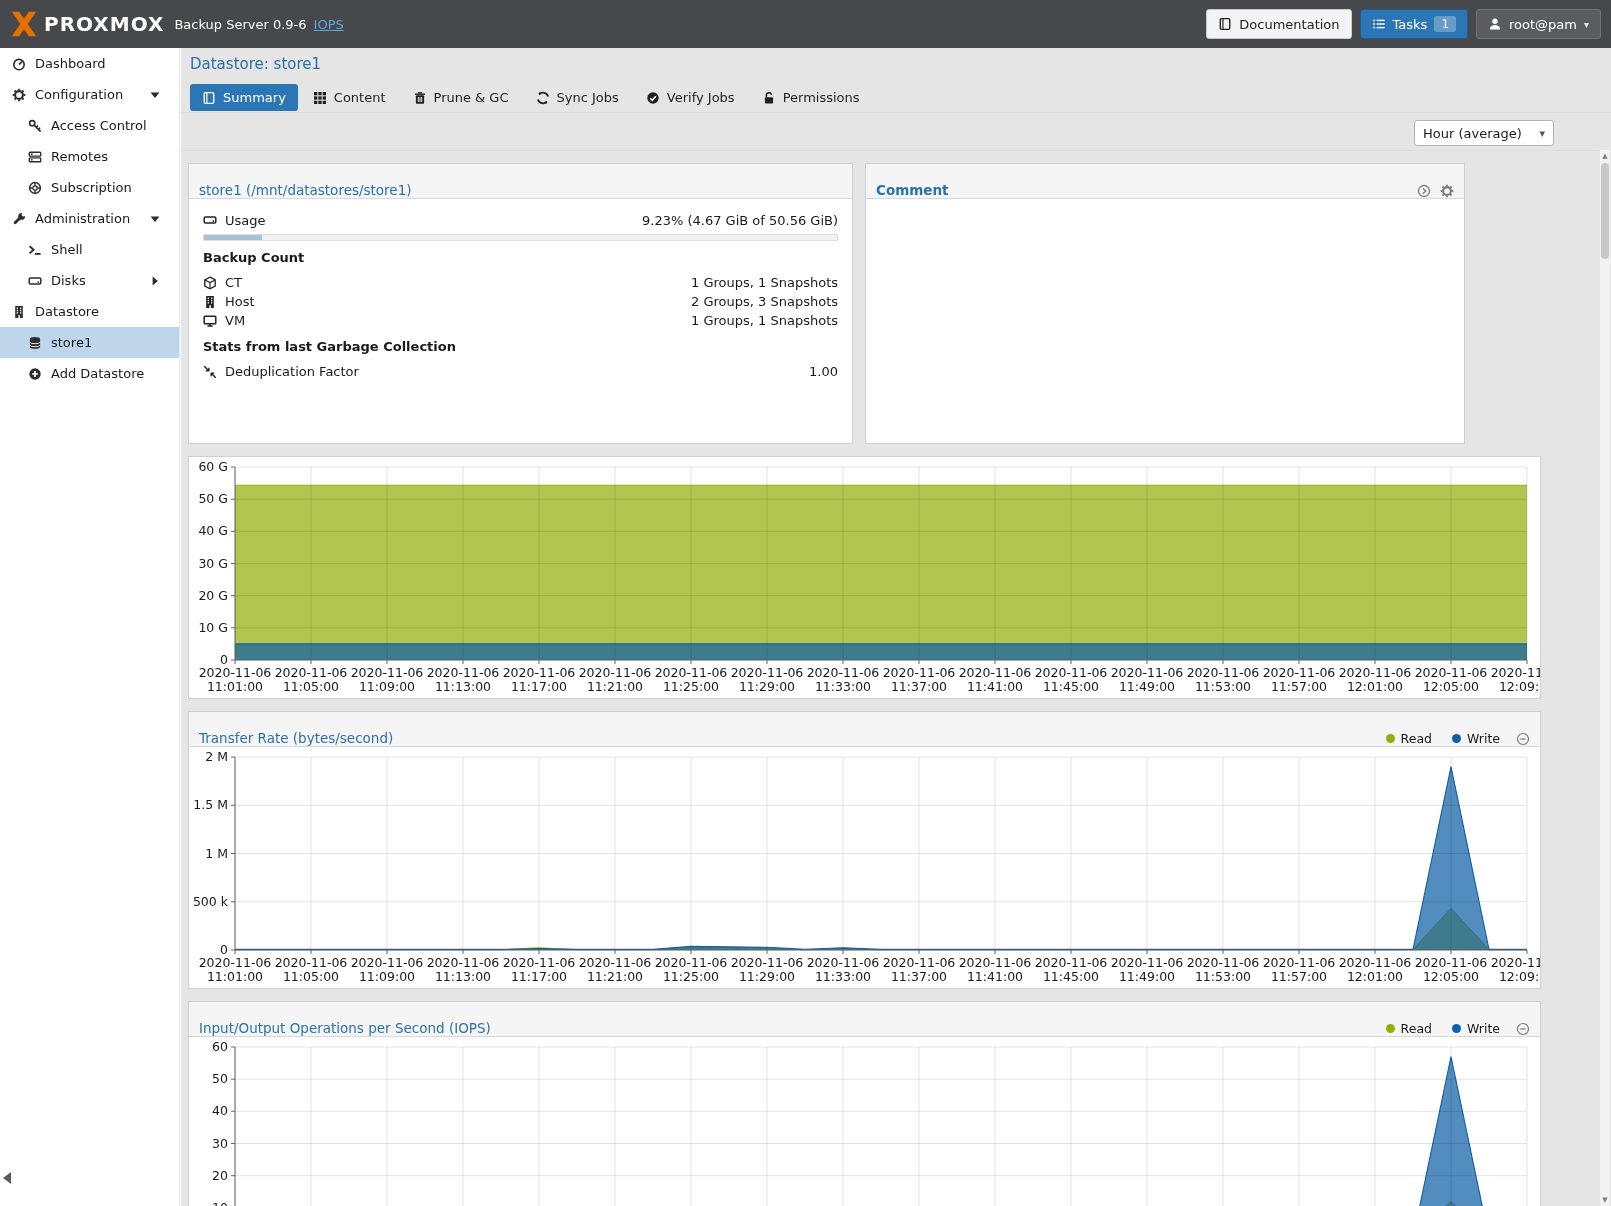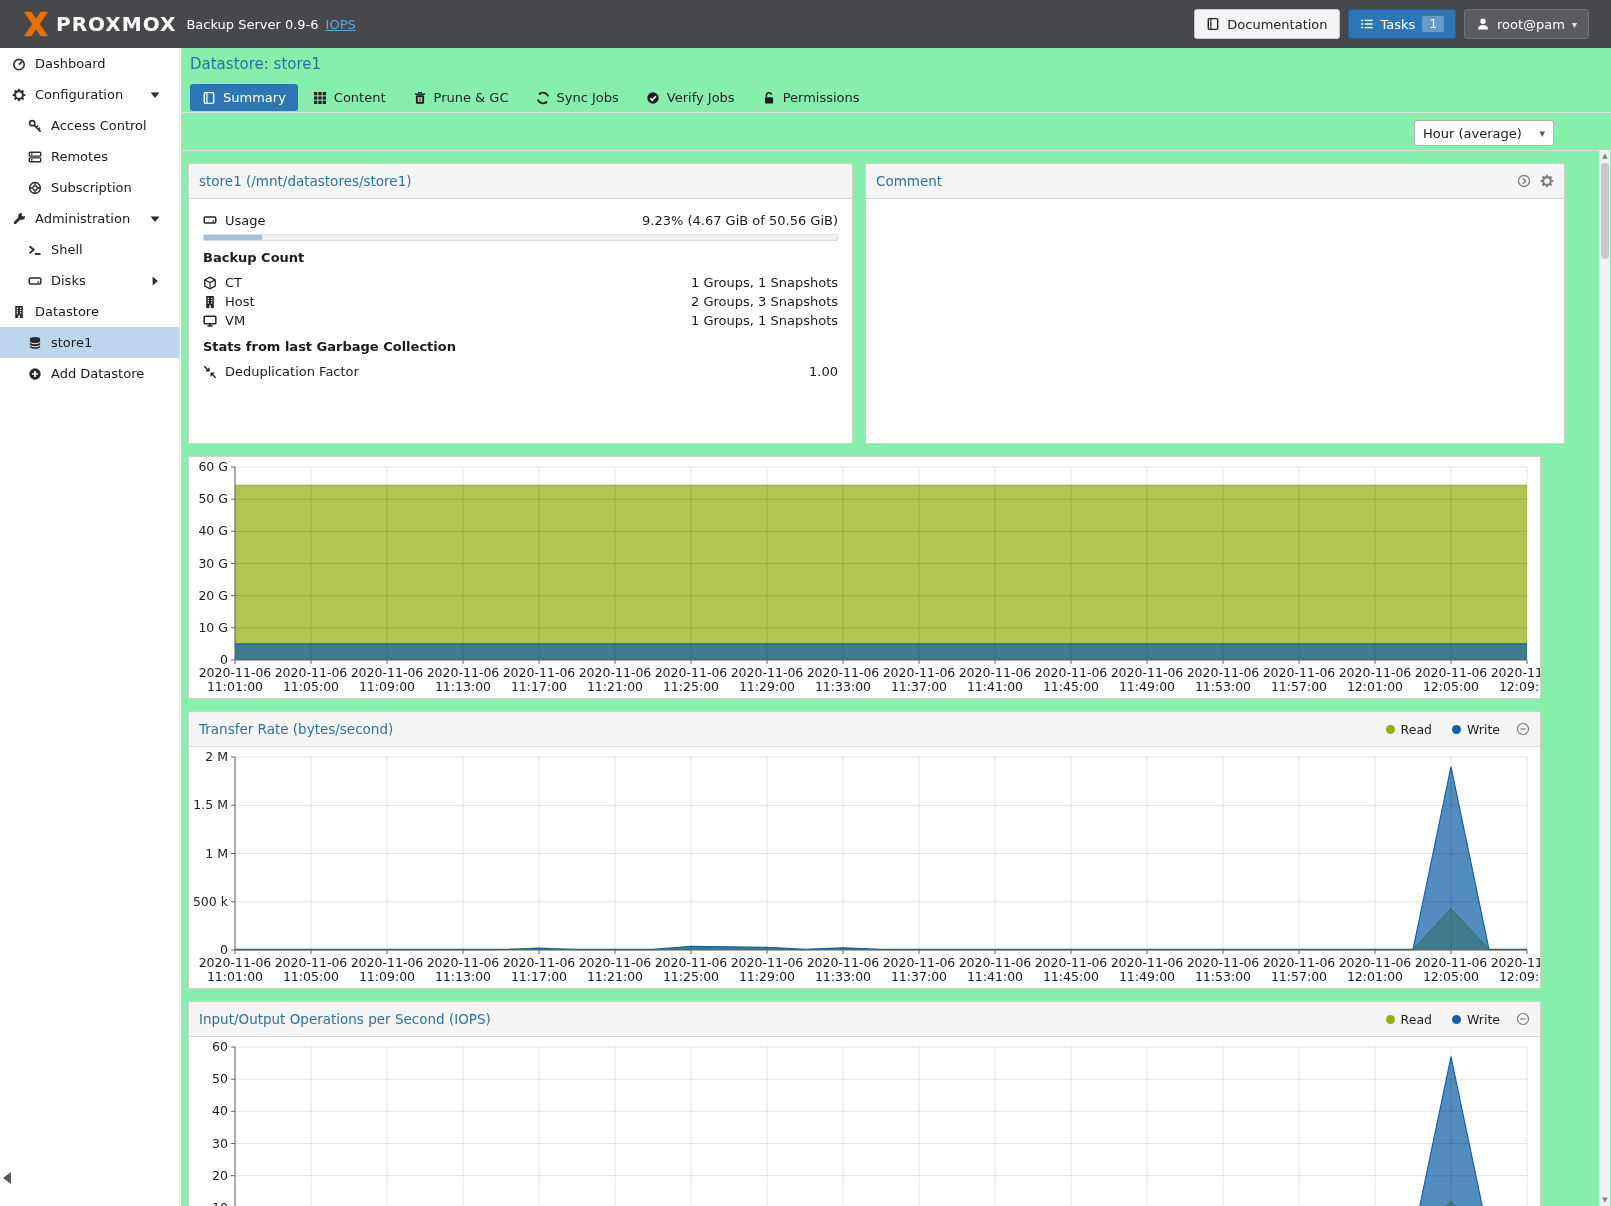--- a/index.html
+++ b/index.html
@@ -2,21 +2,21 @@
 <html><head>
 <meta charset="utf-8">
 <style>
   * { margin:0; padding:0; box-sizing:border-box; }
   html,body { width:1611px; height:1206px; overflow:hidden;
     font-family:"DejaVu Sans","Liberation Sans",sans-serif; background:#fff; font-size:13px; color:#1a1a1a; }
   .app { position:relative; width:1611px; height:1206px; background:#fff; }
 
   
   .topbar { position:absolute; top:0; left:0; right:0; height:48px; background:#46484b;
-    display:flex; align-items:center; padding:0 22px; }
+    display:flex; align-items:center; padding:0 10px; }
   .logo { display:flex; align-items:center; gap:6px; }
   .logo-text { color:#fff; font-weight:bold; font-size:20px; letter-spacing:1px; }
   .product { color:#fff; font-size:13px; margin-left:10px; }
   .beta { color:#5aa9dd; font-size:13px; margin-left:7px; text-decoration:underline; cursor:pointer; }
   .tb-right { margin-left:auto; display:flex; align-items:center; gap:8px; }
   .tb-btn { display:flex; align-items:center; gap:7px; height:30px; padding:0 11px; border-radius:3px; font-size:13px; cursor:pointer; }
   .btn-doc { background:#f4f4f4; border:1px solid #c9c9c9; color:#222; }
   .btn-tasks { background:#2d76b5; border:1px solid #235d90; color:#fff; }
   .badge { background:rgba(255,255,255,.28); border-radius:2px; padding:1px 7px; font-size:12px; }
   .btn-user { background:#5a5d60; border:1px solid #707376; color:#fff; }
@@ -26,35 +26,35 @@
   .sidebar { position:absolute; top:48px; left:0; width:180px; bottom:0; background:#fff; border-right:1px solid #e4e4e4; }
   .nav-item { display:flex; align-items:center; height:31px; padding:0 8px 0 12px; cursor:pointer; color:#1a1a1a; }
   .nav-item.lvl1 { padding-left:28px; }
   .nav-item.selected { background:#bed6ec; }
   .nav-item .ico { margin-right:9px; color:#2d2d2d; }
   .nav-caret { margin-left:auto; color:#8aa0b4; }
   .h-arrow { position:absolute; left:3px; bottom:22px; width:0; height:0;
     border-top:6px solid transparent; border-bottom:6px solid transparent; border-right:8px solid #5a5a5a; }
 
   
-  .content { position:absolute; top:48px; left:181px; right:0; bottom:0; background:#86efac; }
+  .content { position:absolute; top:48px; left:181px; right:0; bottom:0; background:#e5e5e5; }
   .page-title { position:absolute; top:7px; left:9px; font-size:15px; color:#2a72a5; }
   .tabs { position:absolute; top:36px; left:9px; height:27px; display:flex; gap:3px; }
   .tab { display:flex; align-items:center; gap:7px; padding:0 12px; border-radius:3px; cursor:pointer; color:#1f1f1f; }
   .tab.active { background:#2d76b5; color:#fff; }
   .sep { position:absolute; left:0; right:0; height:1px; background:#dcdcdc; }
   .sep1 { top:64px; } .sep2 { top:102px; }
   .toolbar-select { position:absolute; top:72px; right:57px; width:140px; height:26px; background:#fff;
     border:1px solid #b2b2b2; border-radius:3px; display:flex; align-items:center; padding:0 8px; cursor:pointer; }
   .toolbar-select .sel-caret { margin-left:auto; color:#555; font-size:11px; }
 
   .body { position:absolute; top:103px; left:0; right:0; bottom:0; padding:12px 0 0 7px; overflow:hidden; }
   .panel-row { display:flex; gap:12px; }
   .panel { border:1px solid #cfcfcf; background:#fff; }
-  .panel-hd { height:35px; background:#f5f5f5; border-bottom:1px solid #d8d8d8; display:flex; align-items:center; padding:0 10px; }
+  .panel-hd { height:35px; background:#f5f5f5; border-bottom:1px solid #d8d8d8; display:flex; align-items:flex-end; padding:0 10px; }
   .panel-title { color:#2a72a5; font-size:13.5px; }
   .hd-tools { margin-left:auto; display:flex; align-items:center; gap:9px; color:#7a7a7a; }
   .legend { margin-left:auto; display:flex; align-items:center; gap:20px; font-size:12.5px; }
   .legend-item { display:flex; align-items:center; gap:6px; cursor:pointer; }
   .dot { width:9px; height:9px; border-radius:50%; display:inline-block; }
   .tool { color:#7a7a7a; cursor:pointer; margin-left:16px; }
 
   .panel-bd { padding:10px 14px; }
   .kv-row { display:flex; align-items:center; height:19px; }
   .kv-row .ico { margin-right:8px; color:#222; }
@@ -419,21 +419,21 @@
                       <path d="M8.1 8.1 h3.2 M8.1 8.1 v3.2 M8.1 8.1 12.7 12.7"></path>
                     </g>
                   </svg>
                 </span>
               <span>Deduplication Factor</span>
               <span class="kv-value">1.00</span>
             </div>
           </div>
         </div>
 
-        <div class="panel" style="width:700px;height:281px;">
+        <div class="panel" style="width:600px;height:281px;font-weight:bold;">
           <div class="panel-hd">
             <span class="panel-title">Comment</span>
             <div class="hd-tools">
               <span class="ico">
                   <svg width="14" height="14" viewBox="0 0 14 14">
                     <circle cx="7" cy="7" r="5.5" fill="none" stroke="currentColor" stroke-width="1.3"></circle>
                     <path d="M5.9 4.3 L8.7 7 5.9 9.7" fill="none" stroke="currentColor" stroke-width="1.4"></path>
                   </svg>
                 </span>
               <span class="ico">

